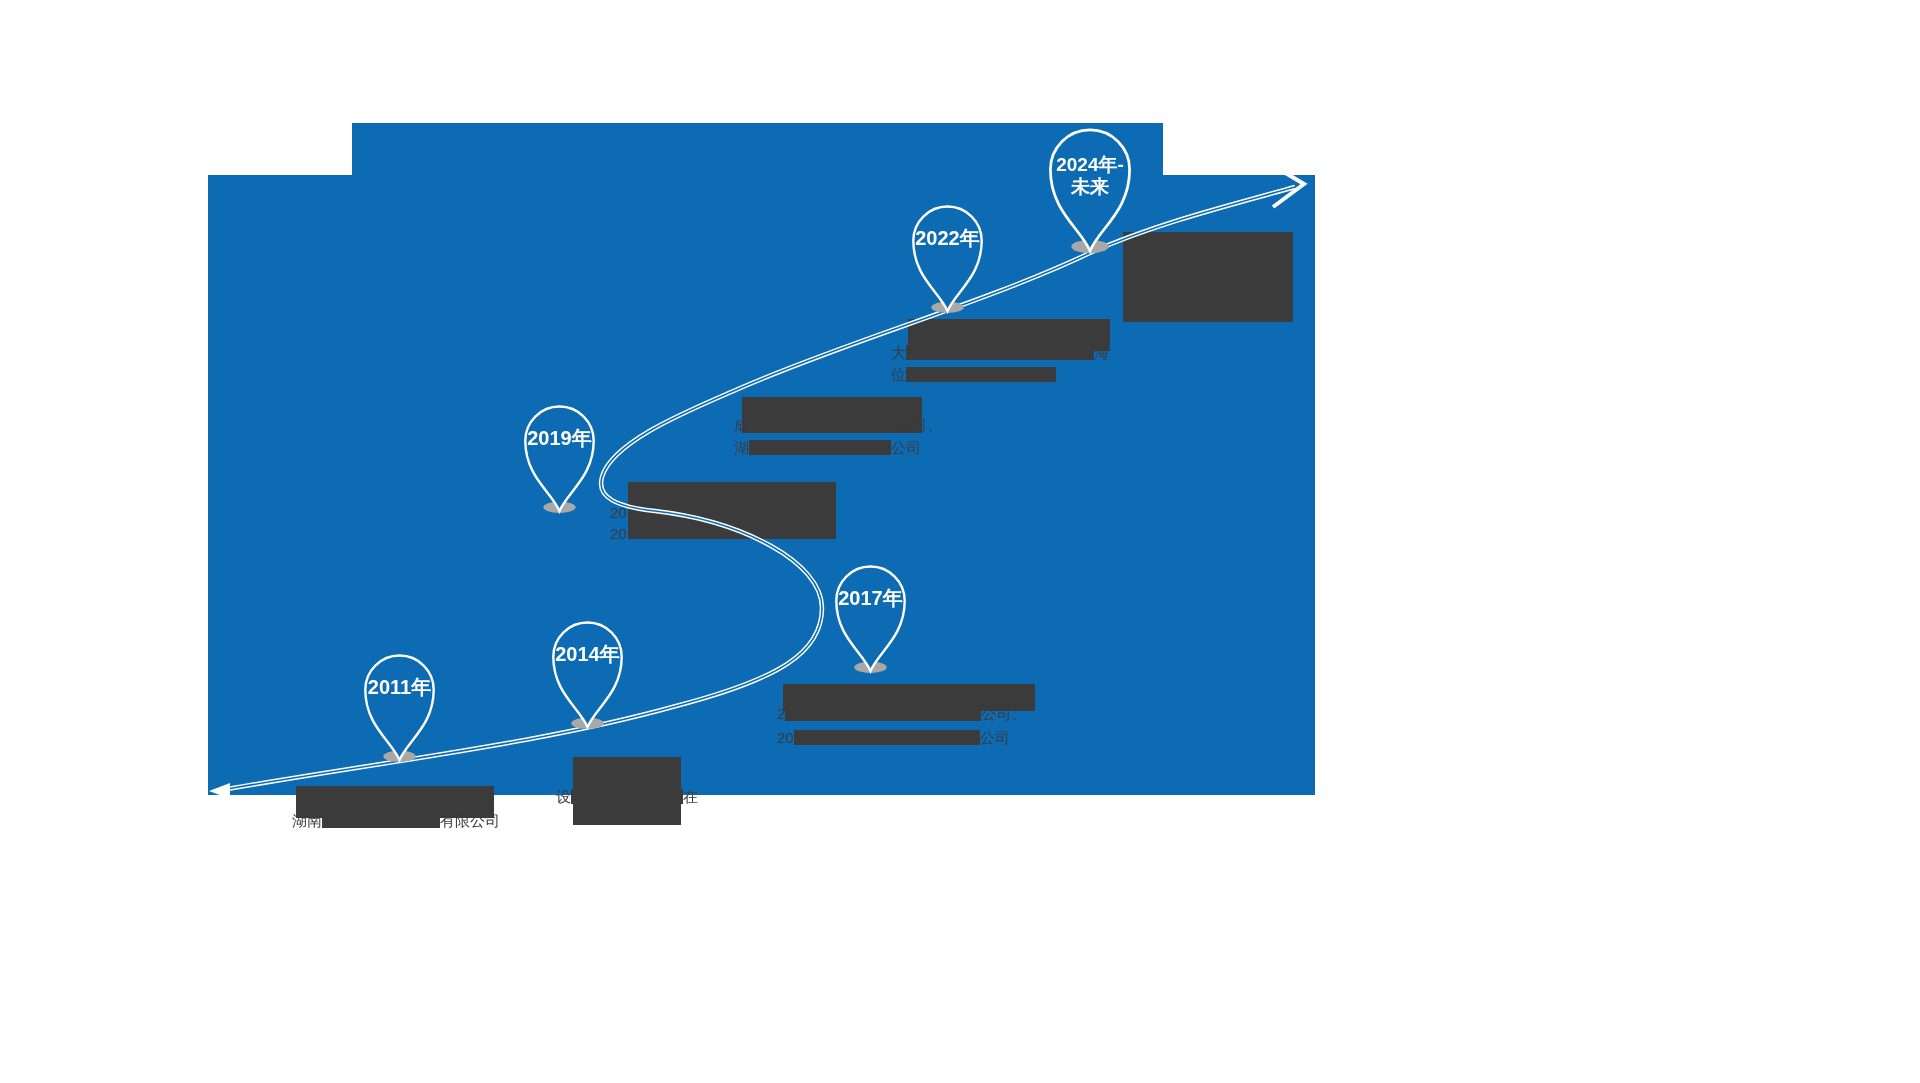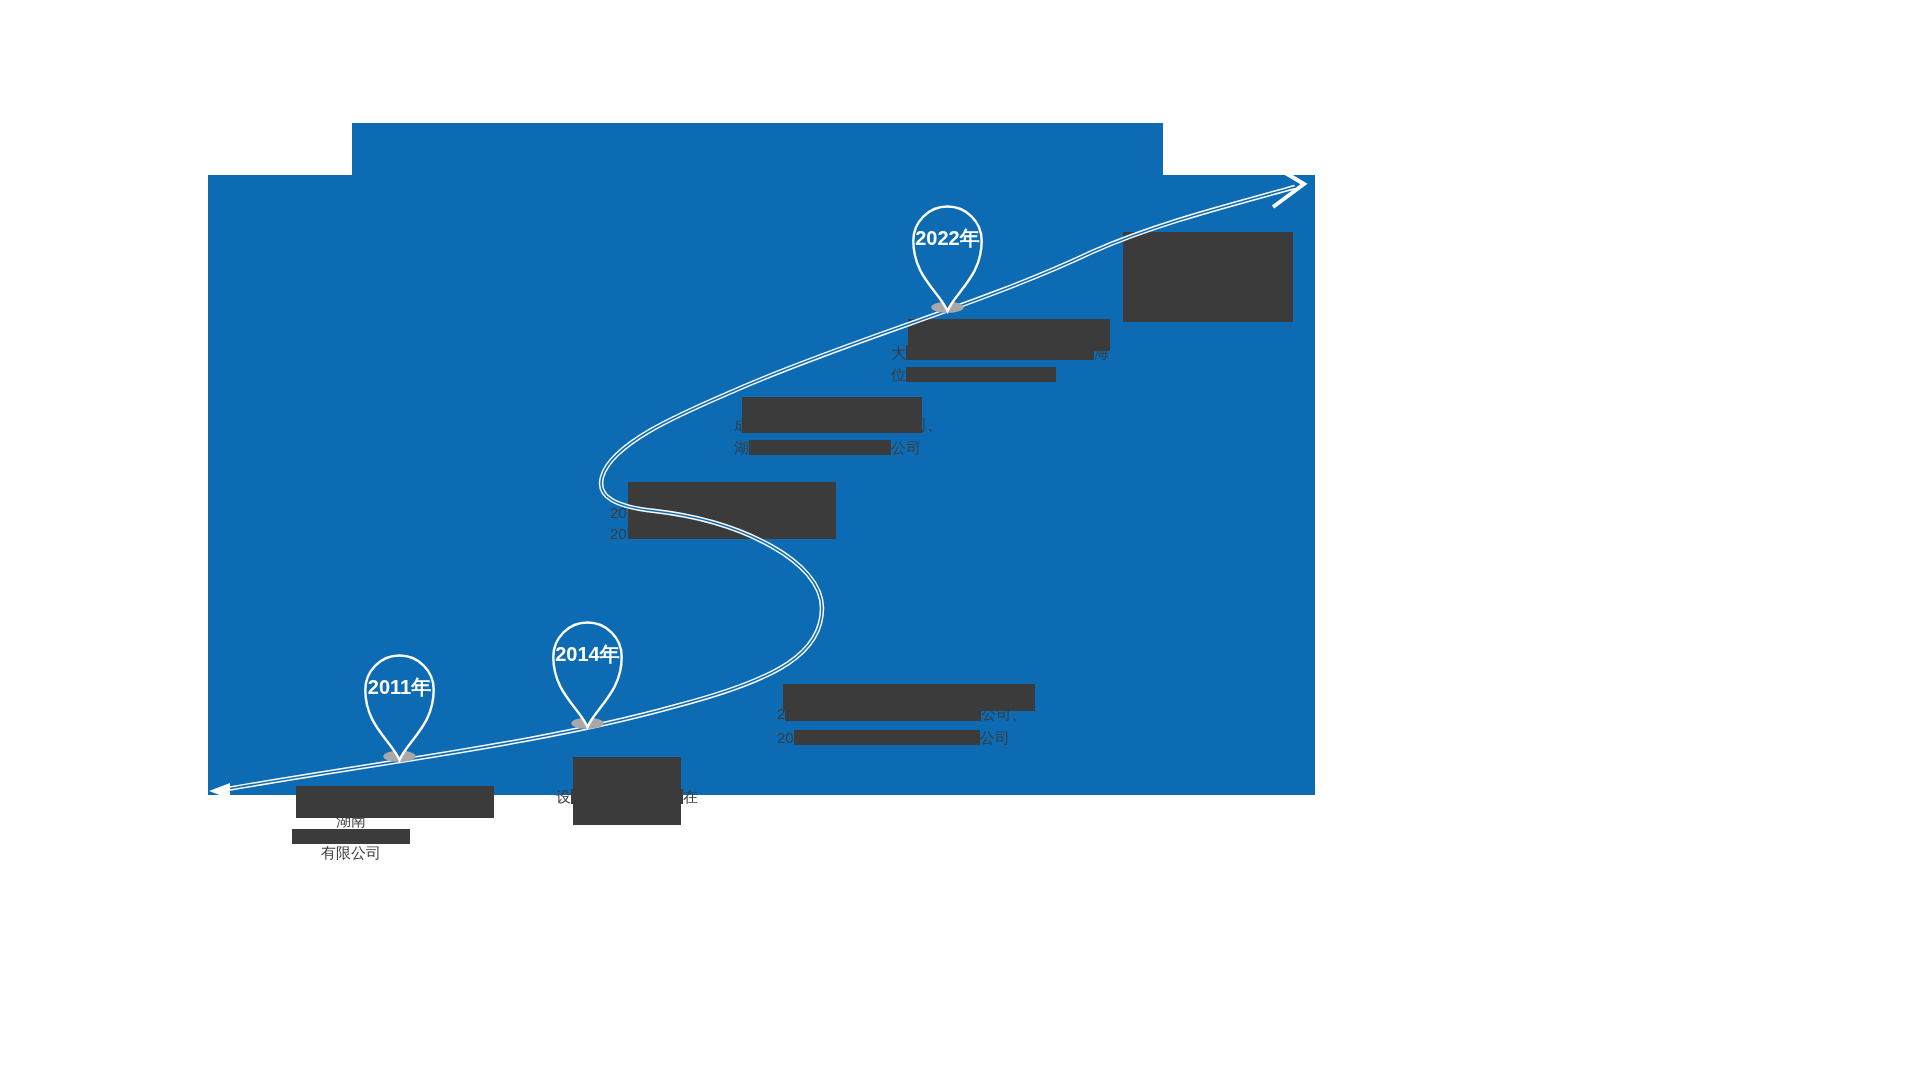--- a/index.html
+++ b/index.html
@@ -39,21 +39,21 @@
   <div class="bg-notch"></div>
 
   <div class="dark-box" style="left:296px; top:786px; width:198px; height:32px;"></div>
   <div class="dark-box" style="left:573px; top:757px; width:108px; height:68px;"></div>
   <div class="dark-box" style="left:783px; top:684px; width:252px; height:27px;"></div>
   <div class="dark-box" style="left:628px; top:482px; width:208px; height:57px;"></div>
   <div class="dark-box" style="left:742px; top:397px; width:180px; height:36px;"></div>
   <div class="dark-box" style="left:908px; top:319px; width:202px; height:32px;"></div>
   <div class="dark-box" style="left:1123px; top:232px; width:170px; height:90px;"></div>
 
-  <div class="text-line" style="left:292px; top:812px;flex-direction:column;">
+  <div class="text-line" style="left:292px; top:812px;">
     <span>湖南</span>
     <span class="bar" style="width:118px;"></span>
     <span>有限公司</span>
   </div>
 
   <div class="text-line" style="left:556px; top:788px;">
     <span>设</span>
     <span class="bar" style="width:112px;"></span>
     <span>在</span>
   </div>
@@ -128,25 +128,49 @@
   </div>
 
   <div class="milestone" style="left:540px; top:609px;">
     <svg class="pin" viewBox="0 0 100 130">
       <ellipse cx="50" cy="120" rx="17" ry="6" fill="#a8a8a8"></ellipse>
       <path d="M50 124 C42 104 14 88 14 50 A36 36 0 1 1 86 50 C86 88 58 104 50 124 Z" fill="#0d6bb3" stroke="#ffffff" stroke-width="2.5"></path>
     </svg>
     <div class="year">2014年</div>
   </div>
 
+  <div class="milestone" style="left:823px; top:553px;">
+    <svg class="pin" viewBox="0 0 100 130">
+      <ellipse cx="50" cy="120" rx="17" ry="6" fill="#a8a8a8"></ellipse>
+      <path d="M50 124 C42 104 14 88 14 50 A36 36 0 1 1 86 50 C86 88 58 104 50 124 Z" fill="#0d6bb3" stroke="#ffffff" stroke-width="2.5"></path>
+    </svg>
+    <div class="year">2017年</div>
+  </div>
 
+  <div class="milestone" style="left:512px; top:393px;">
+    <svg class="pin" viewBox="0 0 100 130">
+      <ellipse cx="50" cy="120" rx="17" ry="6" fill="#a8a8a8"></ellipse>
+      <path d="M50 124 C42 104 14 88 14 50 A36 36 0 1 1 86 50 C86 88 58 104 50 124 Z" fill="#0d6bb3" stroke="#ffffff" stroke-width="2.5"></path>
+    </svg>
+    <div class="year">2019年</div>
+  </div>
 
 
   <div class="milestone" style="left:900px; top:193px;">
     <svg class="pin" viewBox="0 0 100 130">
       <ellipse cx="50" cy="120" rx="17" ry="6" fill="#a8a8a8"></ellipse>
       <path d="M50 124 C42 104 14 88 14 50 A36 36 0 1 1 86 50 C86 88 58 104 50 124 Z" fill="#0d6bb3" stroke="#ffffff" stroke-width="2.5"></path>
     </svg>
     <div class="year">2022年</div>
   </div>
 
+  <div class="milestone big" style="left:1035px; top:114px;">
+    <svg class="pin" viewBox="0 0 100 130">
+      <ellipse cx="50" cy="120" rx="17" ry="6" fill="#a8a8a8"></ellipse>
+      <path d="M50 124 C42 104 14 88 14 50 A36 36 0 1 1 86 50 C86 88 58 104 50 124 Z" fill="#0d6bb3" stroke="#ffffff" stroke-width="2.5"></path>
+    </svg>
+    <div class="year">
+      <div>2024年-</div>
+      <div>未来</div>
+    </div>
+  </div>
 
 </div>
 
 </body></html>

